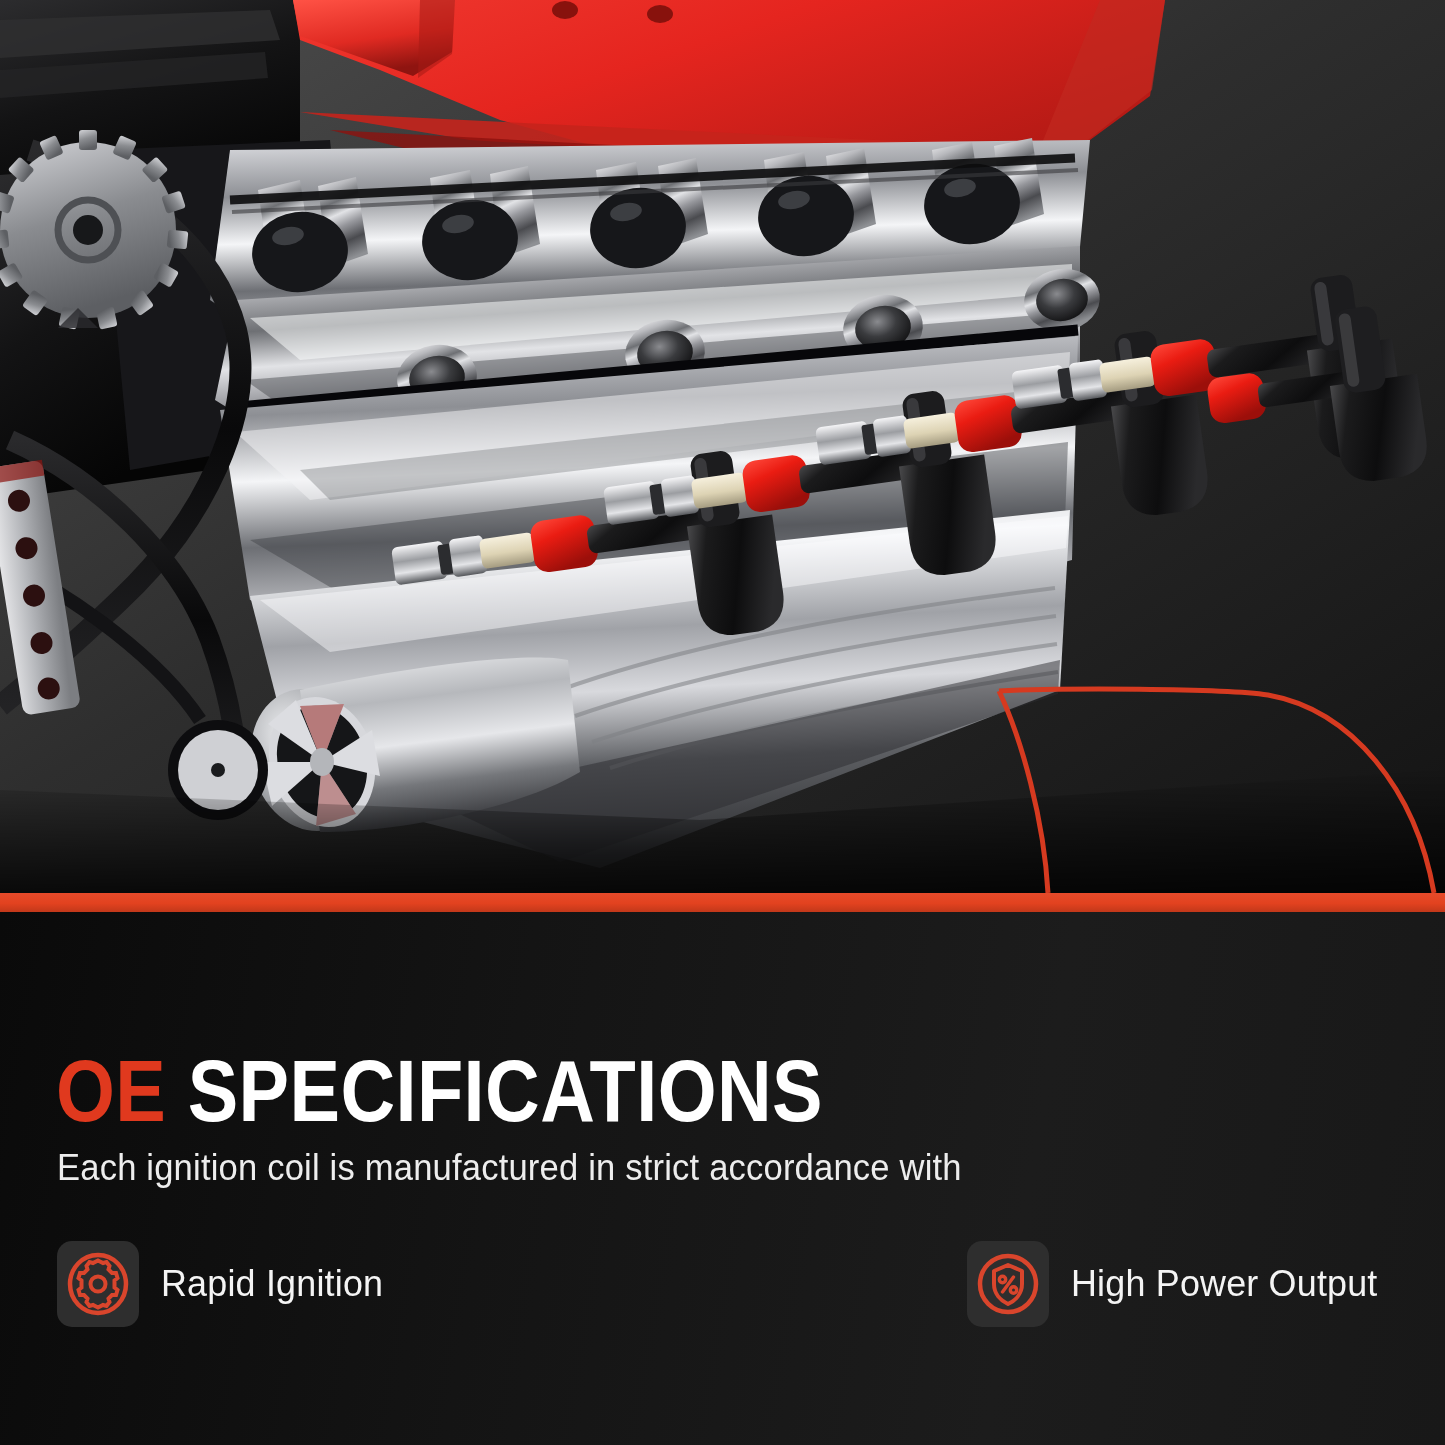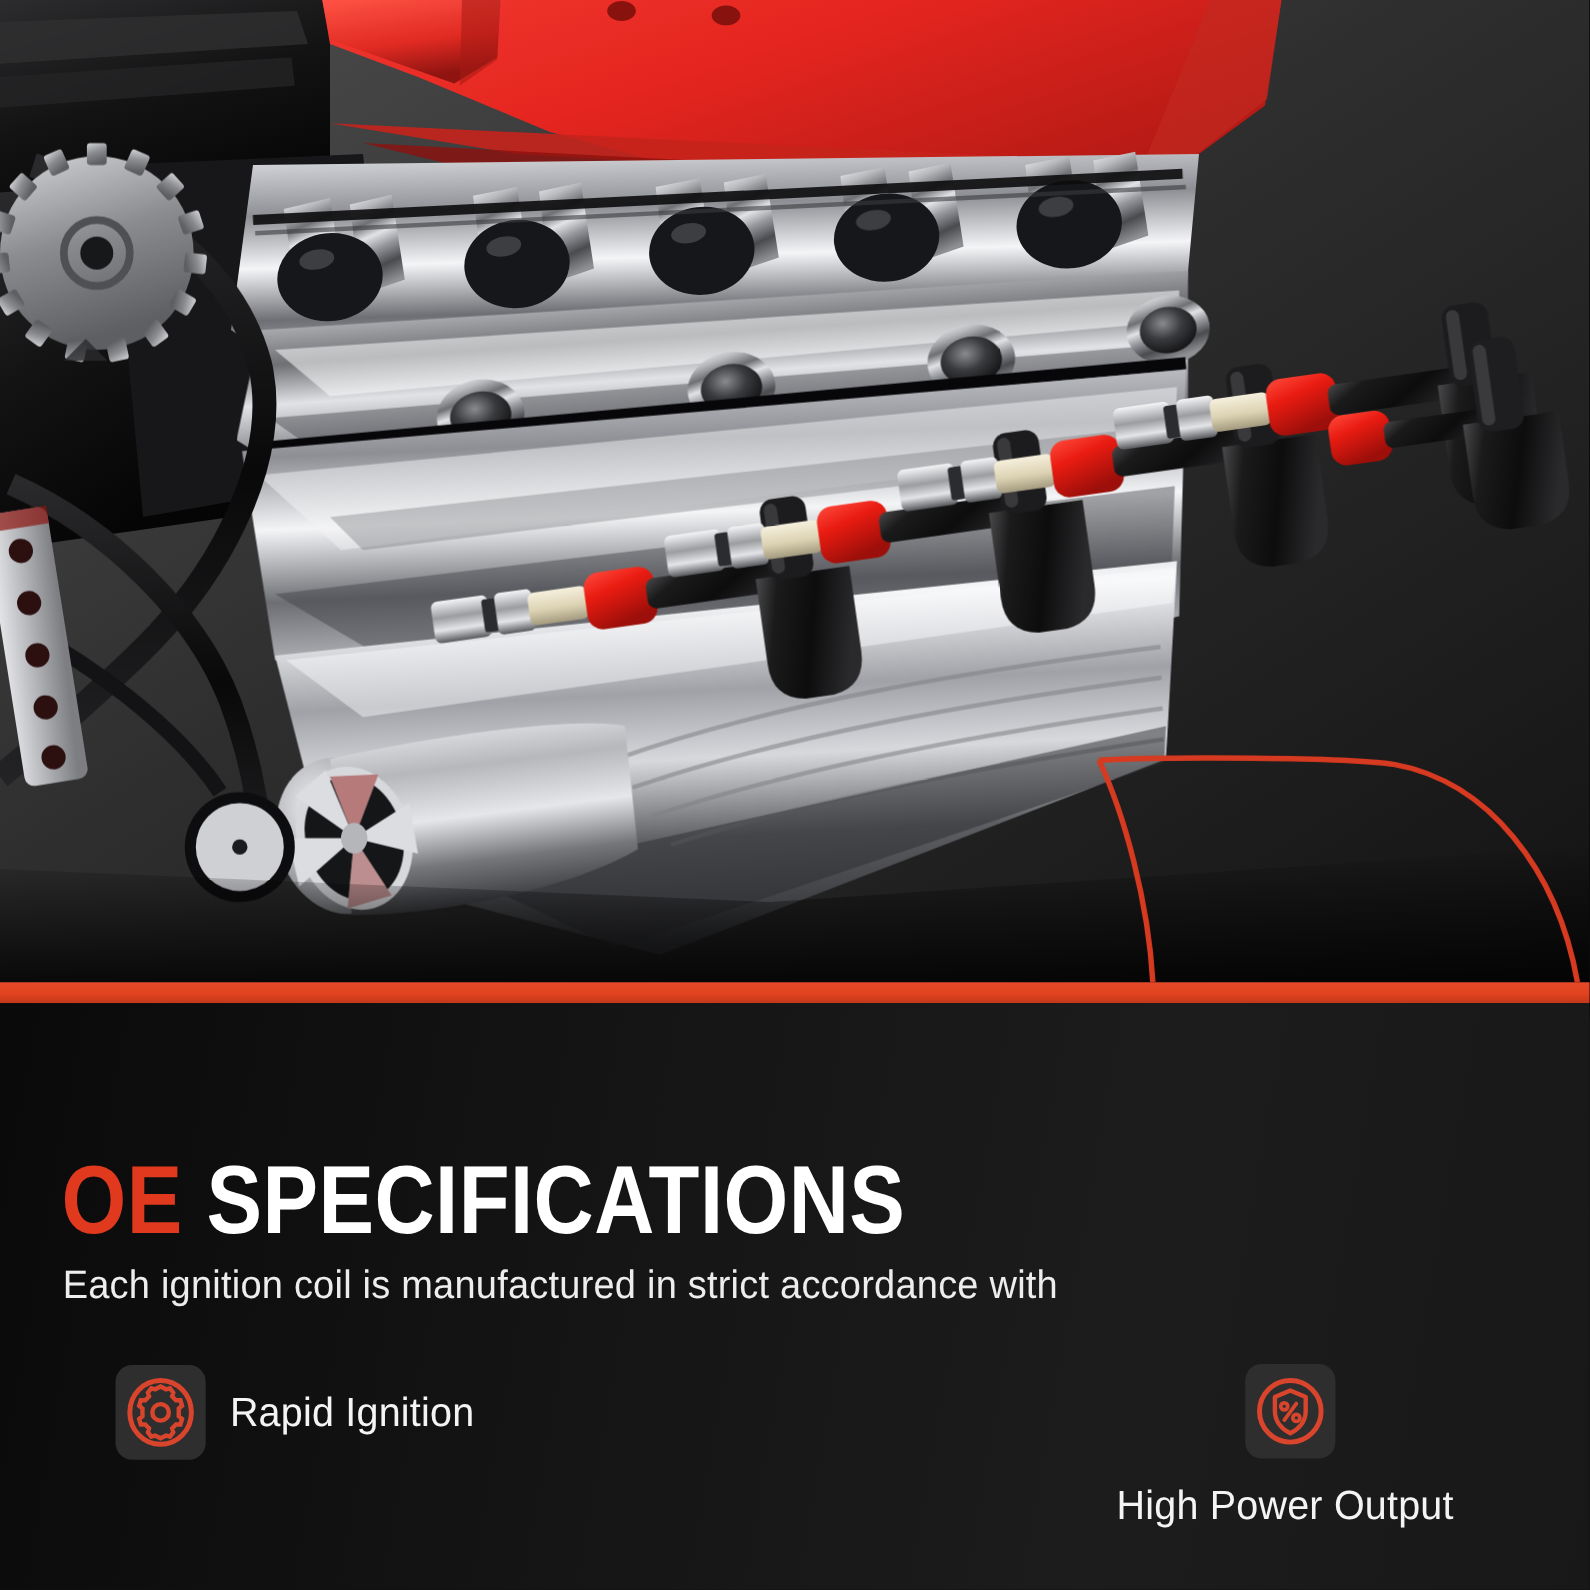--- a/index.html
+++ b/index.html
@@ -83,32 +83,31 @@
     transform-origin: left top;
   }
 
   
   #features {
     position: absolute;
     left: 0;
     top: 1240px;
     width: 1343px;
     height: 95px;
-    margin-left: 48px;
   }
   .feature {
     position: absolute;
     display: flex;
     align-items: center;
     gap: 22px;
     height: 88px;
   }
   .feature.f0 { left: 57px;  }
   .feature.f1 { left: 487px; }
-  .feature.f2 { left: 967px; flex-direction: column; }
+  .feature.f2 { left: 967px; }
 
   .ficon {
     width: 82px;
     height: 86px;
     border-radius: 15px;
     background: #2e2e2e;
     display: flex;
     align-items: center;
     justify-content: center;
     flex: 0 0 auto;

